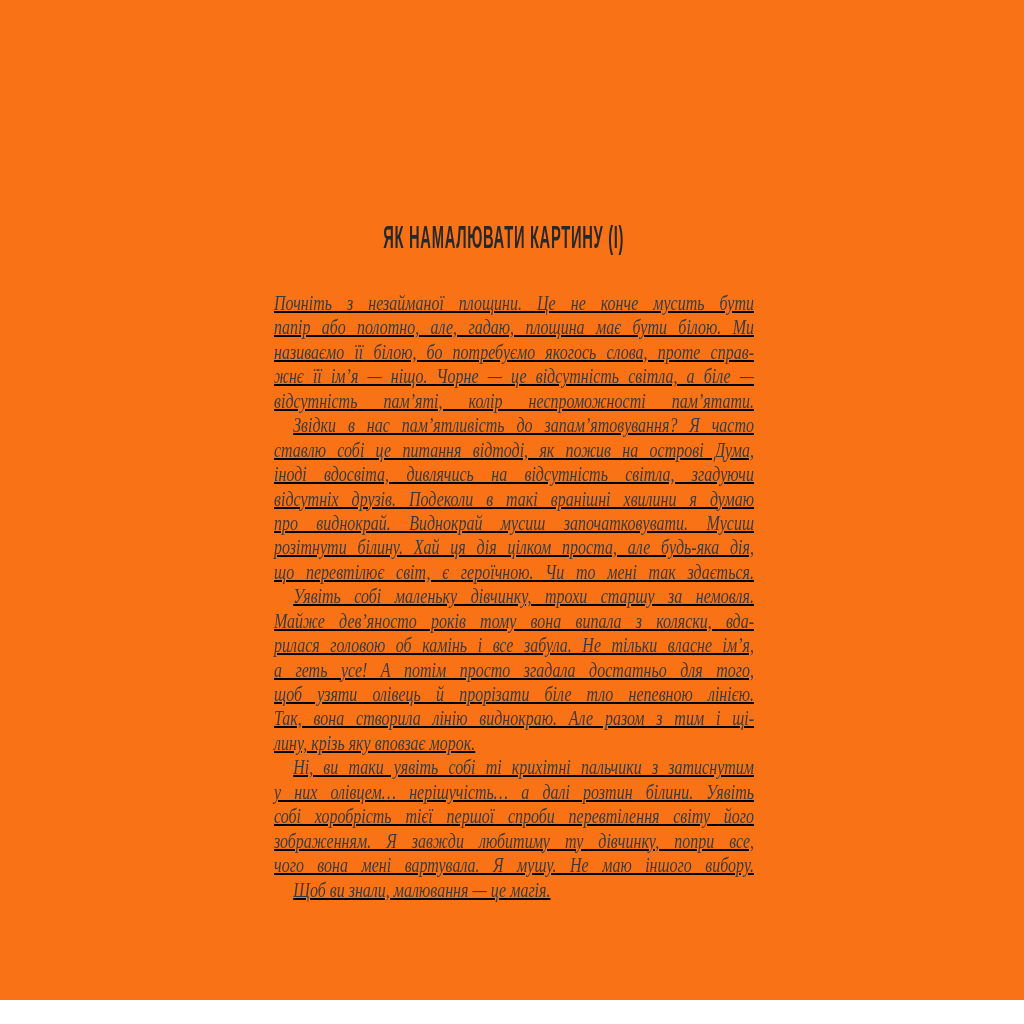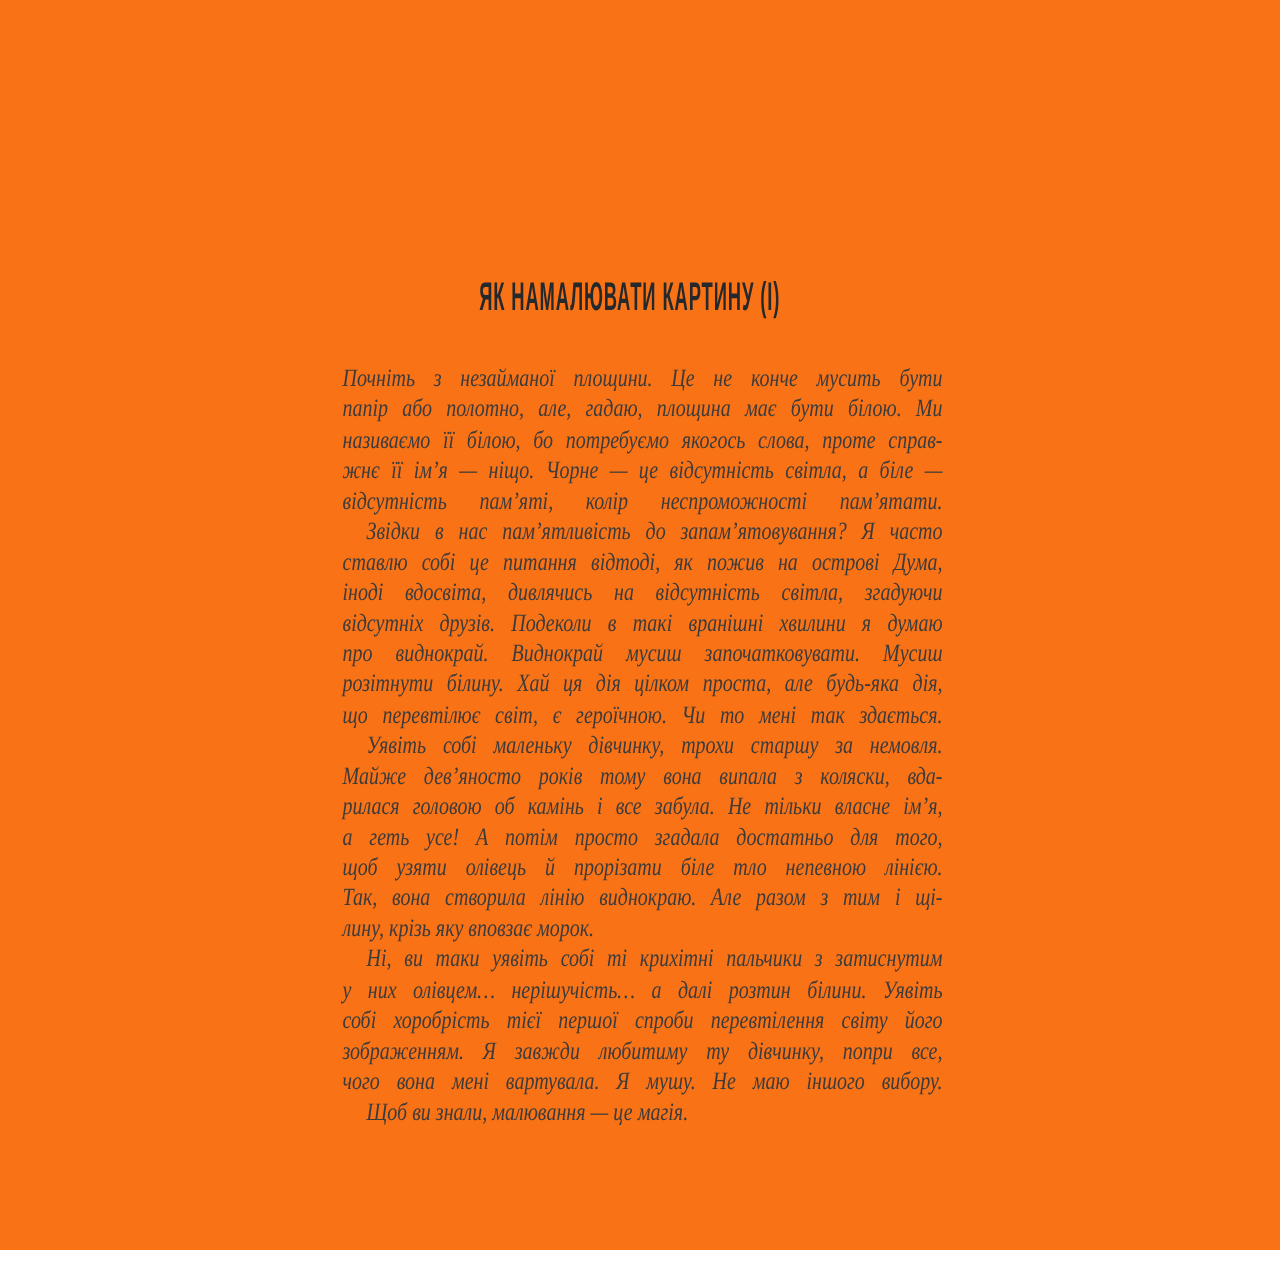--- a/index.html
+++ b/index.html
@@ -34,20 +34,21 @@
     transform: scaleX(0.46);
     transform-origin: 50% 50%;
   }
 
   
   .text-column {
     position: absolute;
     left: 274px;
     top: 291px;
     width: 480px;
+    text-decoration: underline;
   }
   .text-inner {
     width: 600px;
     transform: scaleX(0.8);
     transform-origin: 0 0;
     font-family: "Liberation Serif", serif;
     font-style: italic;
     font-size: 20px;
     line-height: 24.45px;
     color: #3b3b3c;

